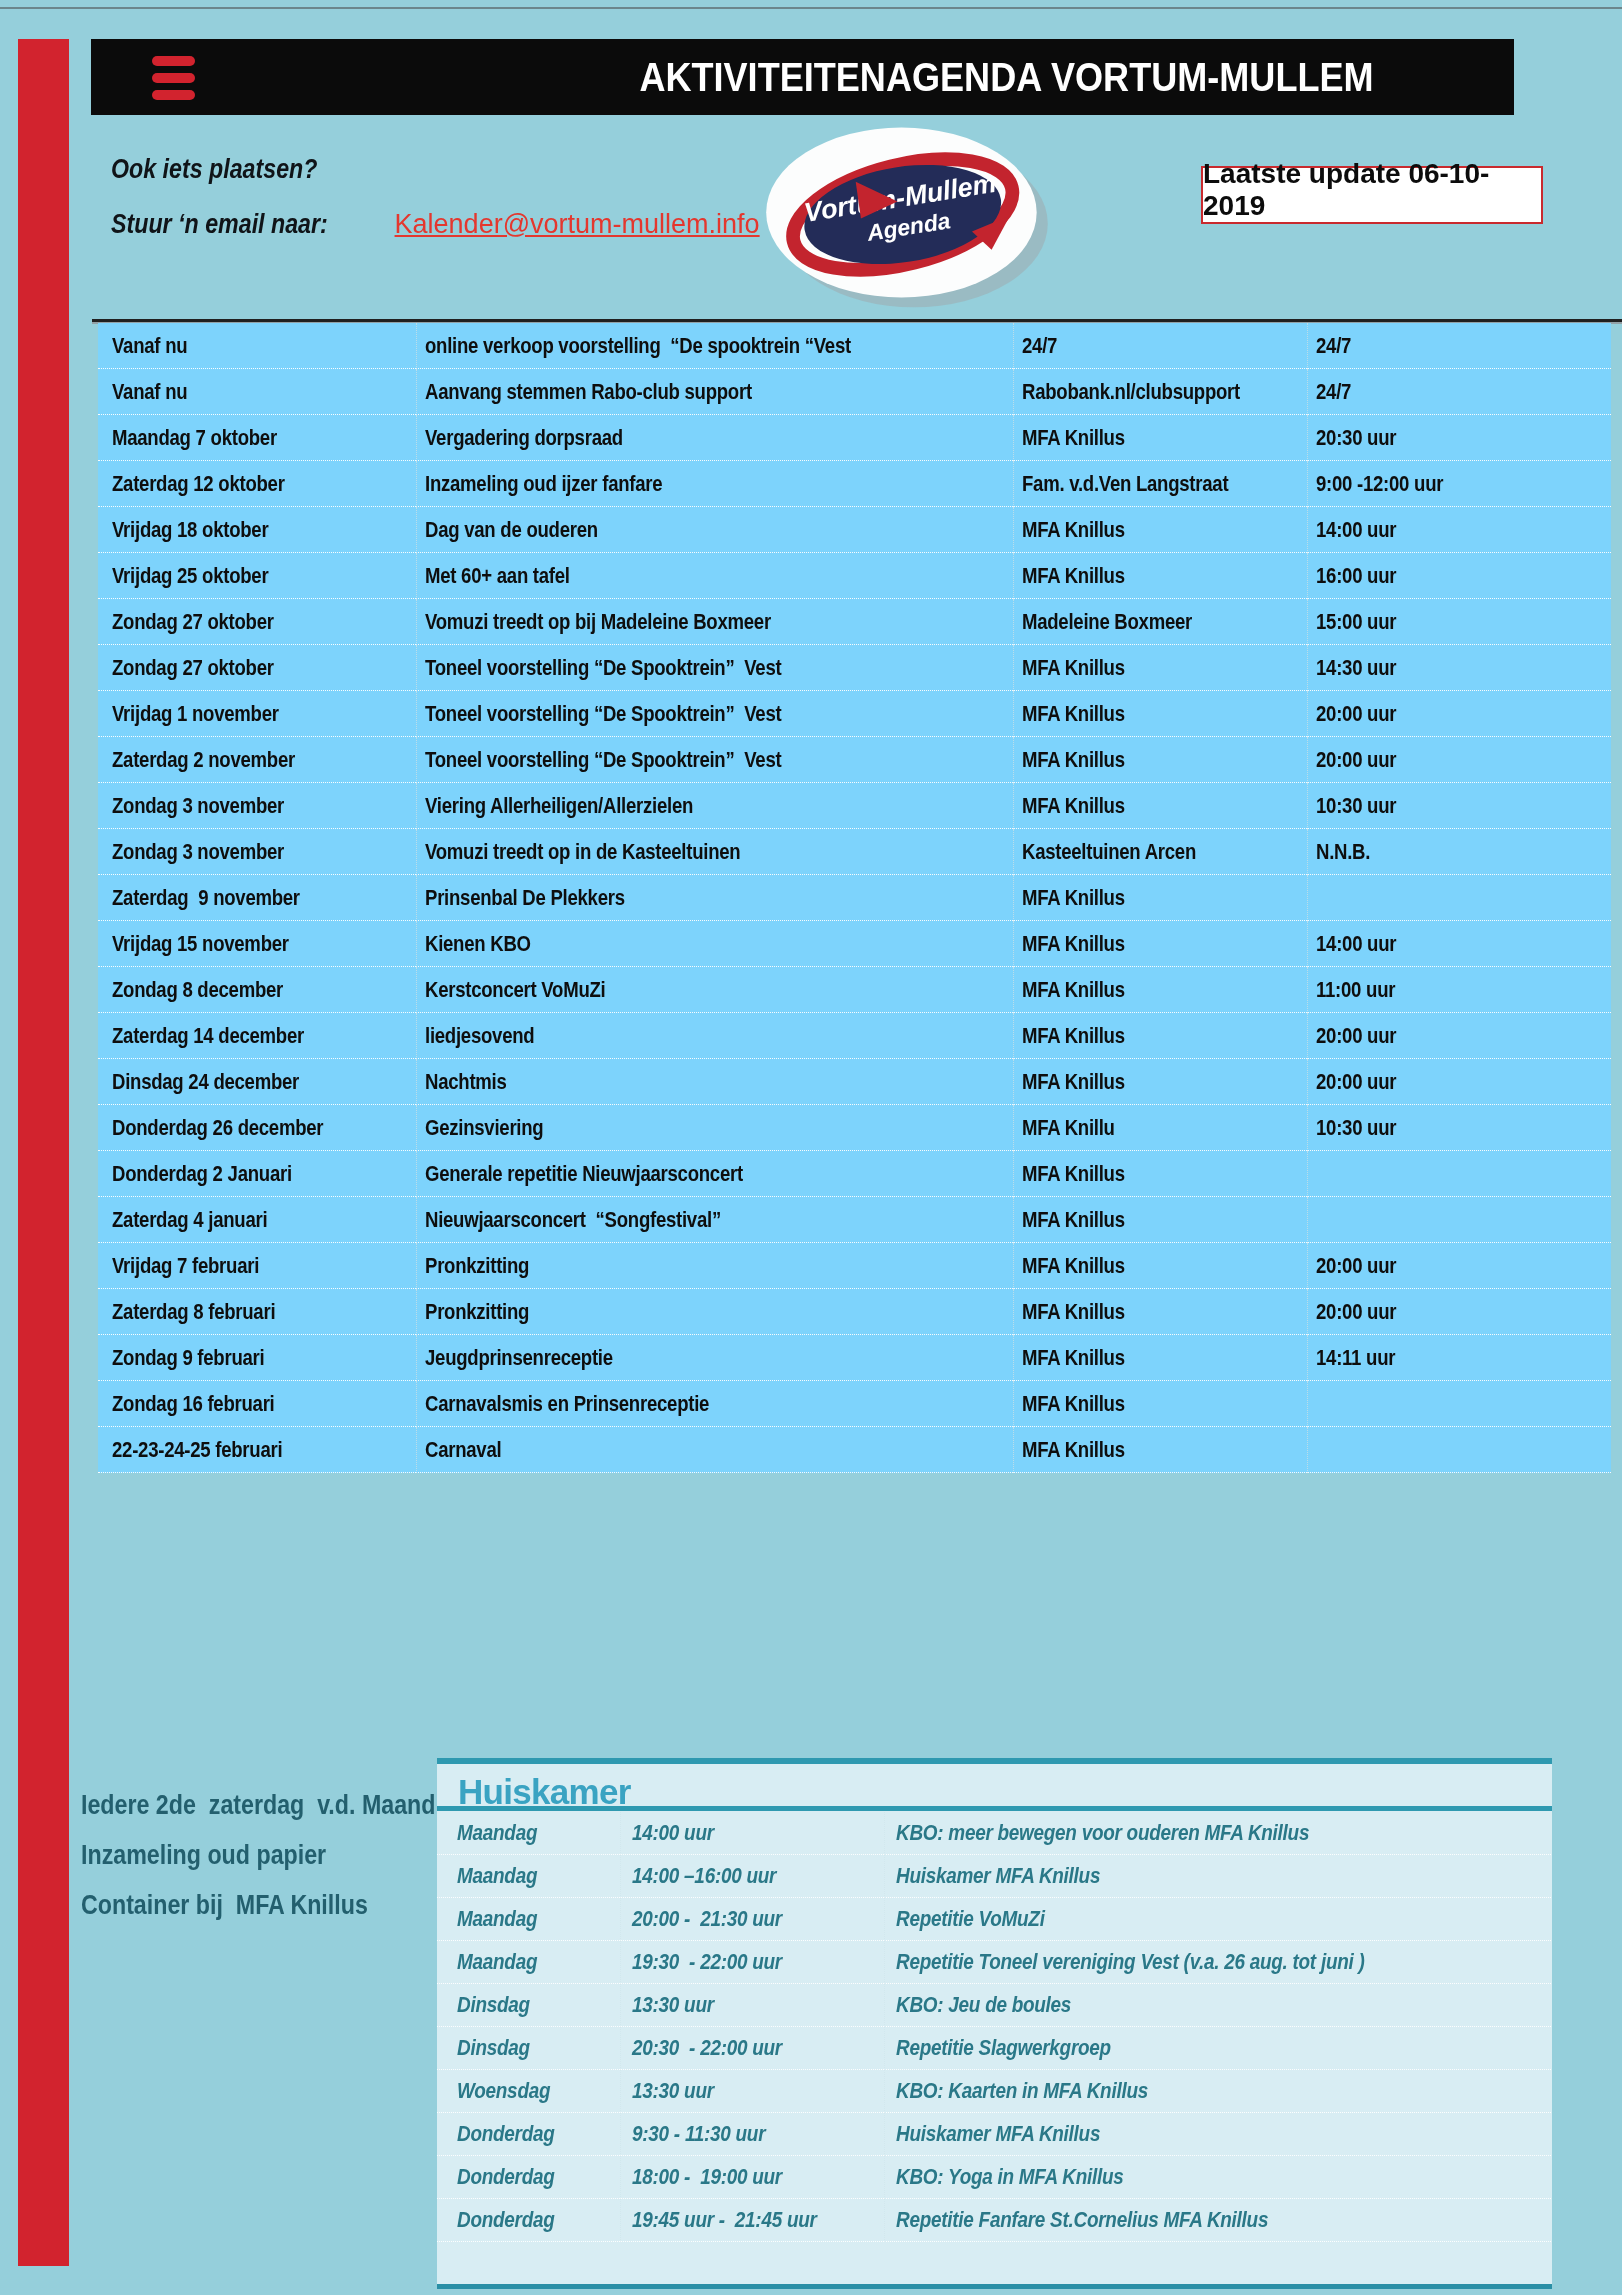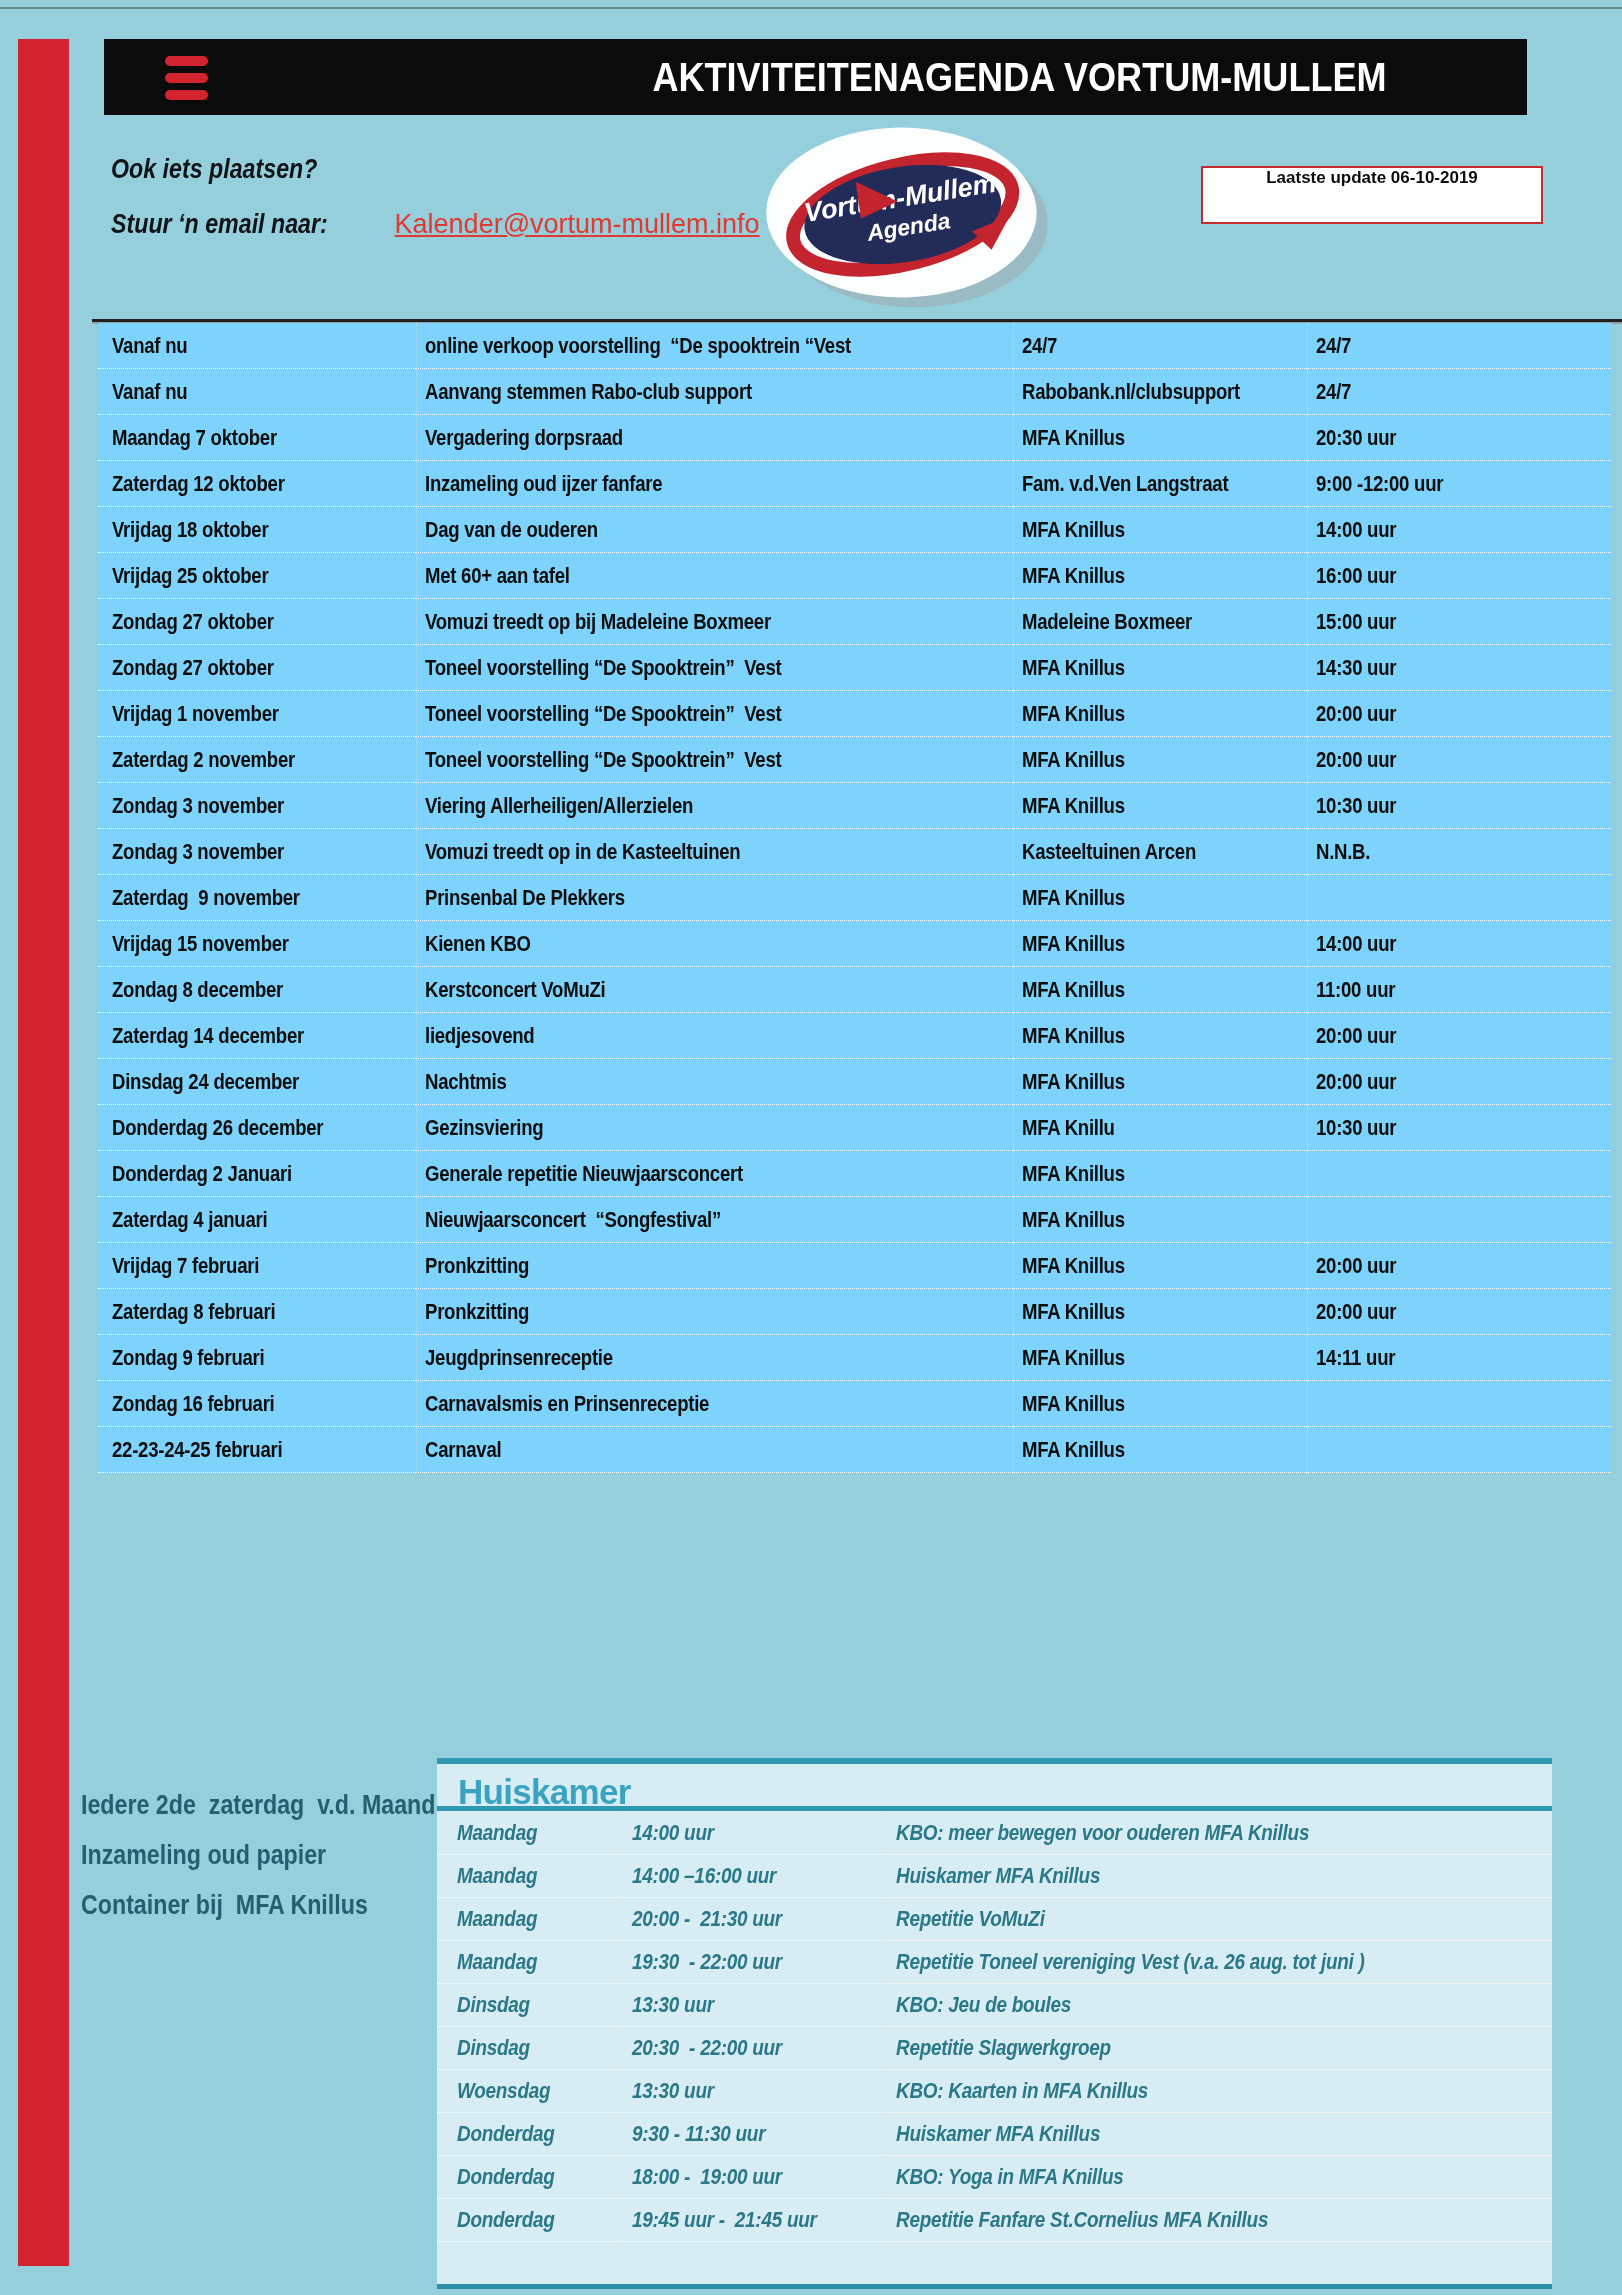--- a/index.html
+++ b/index.html
@@ -8,37 +8,37 @@
   .abs{position:absolute;}
   .cond{display:inline-block;transform:scaleX(.86);transform-origin:left center;white-space:pre;}
 
   
   .top-line{left:0;top:6.5px;width:1623px;height:2px;background:#5f6d72;opacity:.75;}
 
   
   .red-stripe{left:17.7px;top:39px;width:51px;height:2227px;background:#d2232e;}
 
   
-  .header-bar{left:104px;top:39px;width:1423px;height:76px;background:#0b0b0b;}
+  .header-bar{left:91px;top:39px;width:1423px;height:76px;background:#0b0b0b;}
   .hamburger{left:61px;top:17px;width:43px;height:42px;position:absolute;}
   .hamburger .bar{position:absolute;left:0;width:43px;height:9.8px;border-radius:5.2px;background:#d2232e;}
   .hamburger .b1{top:0;}.hamburger .b2{top:17px;}.hamburger .b3{top:34px;}
   .page-title{left:366px;top:17.7px;width:1099px;position:absolute;text-align:center;color:#ffffff;
     font-size:41px;font-weight:bold;font-stretch:condensed;letter-spacing:0px;line-height:1;
     transform:scaleX(.88);transform-origin:center;}
 
   
   .intro1{left:111px;top:154px;font-size:27px;font-weight:bold;font-style:italic;color:#101418;}
   .intro2{left:111px;top:209px;font-size:27px;color:#101418;}
   .intro2 .pre{font-weight:bold;font-style:italic;}
   .email-link{color:#e4372e;text-decoration:underline;font-weight:normal;font-style:normal;margin-left:24px;}
 
   
   .update-box{left:1201px;top:166px;width:338px;height:54px;background:#ffffff;border:2.6px solid #c92a2e;
-    display:flex;align-items:flex-start;justify-content:center;font-size:17px;font-weight:bold;color:#0c0c0c;}
+    display:flex;align-items:flex-end;justify-content:center;font-size:28px;font-weight:bold;color:#0c0c0c;}
 
   
   .events-topline{left:92px;top:319px;width:1531px;height:4.6px;background:linear-gradient(#202020 0 55%,#93a1a6 55% 100%);}
   .events-table{left:98px;top:323px;width:1513px;background:#7dd3fc;}
   .ev-row{display:grid;grid-template-columns:318px 597px 294px 304px;height:46px;}
   .ev-cell{display:flex;align-items:center;border-bottom:1.3px dotted rgba(255,255,255,.95);
     color:#0e0e0e;font-size:21.6px;font-weight:bold;font-stretch:condensed;letter-spacing:-0.3px;overflow:hidden;}
   .ev-cell.c0{padding-left:14.4px;}
   .ev-cell.c1,.ev-cell.c2,.ev-cell.c3{border-left:1.3px dotted rgba(195,222,230,.9);padding-left:7.9px;}
 

